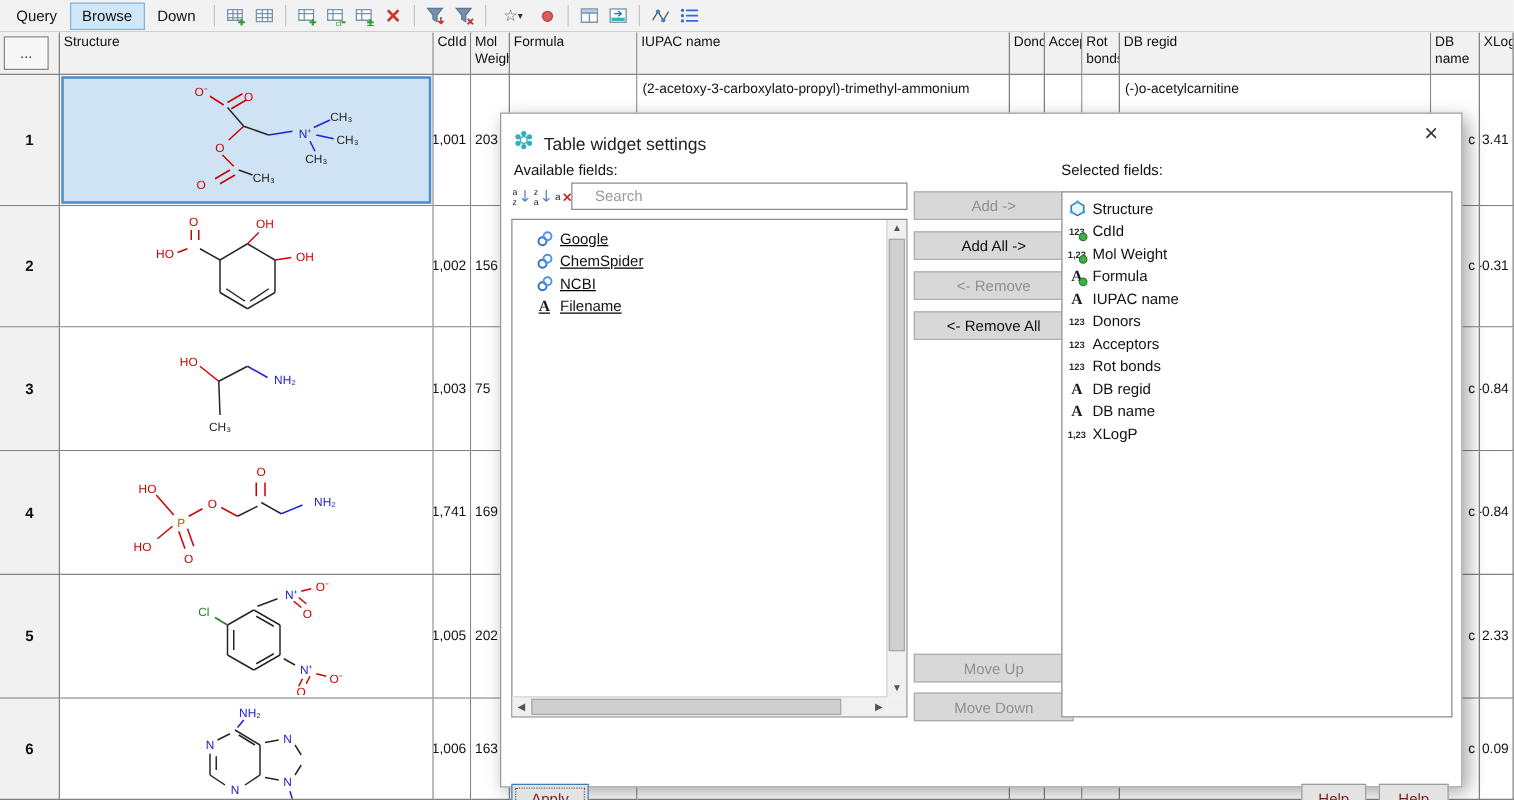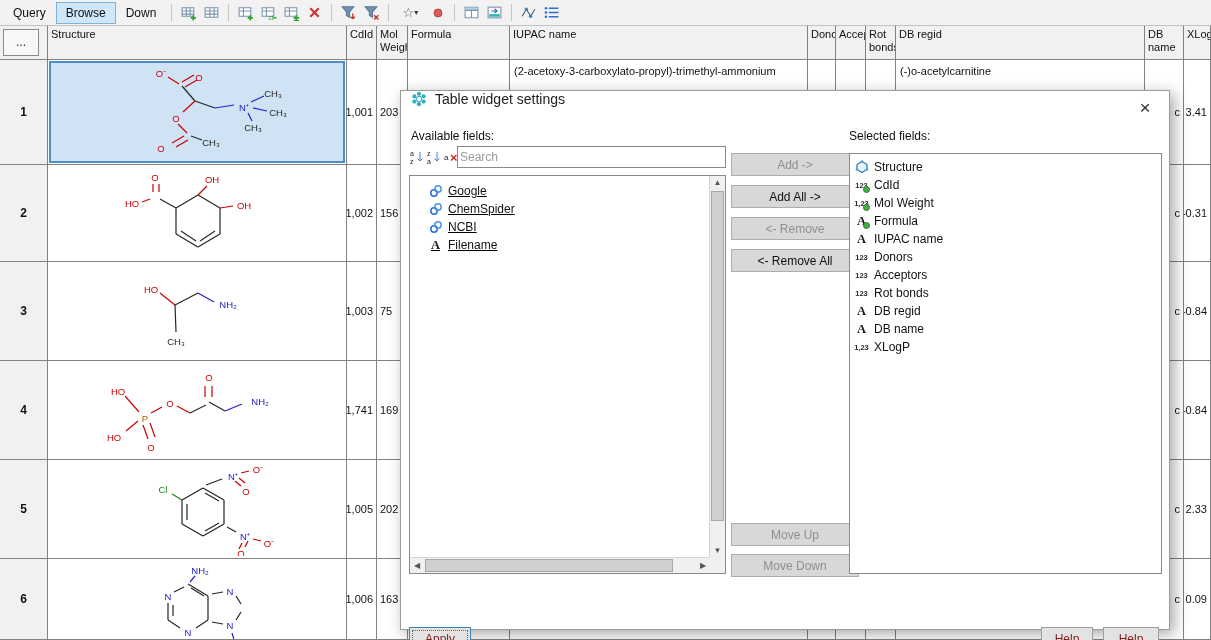--- a/index.html
+++ b/index.html
@@ -29,29 +29,29 @@
     font-size:12px;font-weight:bold;}
   .structc{padding:0;}
   .structc svg{position:relative;display:block;margin:0 auto;}
   .sel{position:absolute;inset:1px;background:#cfe3f5;border:2px solid #4a8fc7;box-sizing:border-box;}
   .vc{display:flex;align-items:center;padding:0 3px;}
   .right{justify-content:flex-end;}
   .topc{padding:5px 4px 2px 4px;white-space:nowrap;}
   
   .dialog{position:absolute;left:400px;top:90px;width:770px;height:540px;background:#fff;
     border:1px solid #9b9b9b;box-shadow:4px 4px 14px rgba(0,0,0,.35);z-index:10;font-size:12px;box-sizing:border-box;}
-  .dtitle{position:absolute;left:0;top:0;right:40px;height:32px;display:flex;align-items:flex-start;
+  .dtitle{position:absolute;left:0;top:0;right:40px;height:32px;display:flex;align-items:flex-end;
     gap:8px;padding:0 10px;font-size:14px;color:#222;}
   .dclose{position:absolute;right:12px;top:5px;width:24px;height:24px;font-size:19px;color:#333;
     display:flex;align-items:center;justify-content:center;}
   .dlabel{position:absolute;top:38px;font-size:12px;color:#111;}
   .sorticons{position:absolute;left:8px;top:58px;display:flex;gap:2px;}
   .sicon{width:15px;height:16px;display:flex;align-items:center;justify-content:center;}
   .search{position:absolute;left:56px;top:55px;width:269px;height:22px;border:1px solid #8a8a8a;
-    padding:0 2px;font-size:12px;box-sizing:border-box;font-family:inherit;}
+    padding:0 18px;font-size:12px;box-sizing:border-box;font-family:inherit;}
   .search::placeholder{color:#9a9a9a;}
   .avlist{position:absolute;left:8px;top:84px;width:317px;height:399px;border:1px solid #8a8a8a;
     background:#fff;box-sizing:border-box;}
   .avitems{position:absolute;top:6px;left:2px;right:17px;bottom:17px;overflow:hidden;text-decoration:underline;}
   .vsb{position:absolute;top:0;right:0;width:15px;bottom:15px;background:#f0f0f0;border-left:1px solid #d5d5d5;}
   .hsb{position:absolute;left:0;right:15px;bottom:0;height:15px;background:#f0f0f0;border-top:1px solid #d5d5d5;}
   .sbcorner{position:absolute;right:0;bottom:0;width:15px;height:15px;background:#f0f0f0;}
   .arr{position:absolute;left:0;width:15px;height:14px;font-size:8px;color:#555;text-align:center;line-height:14px;}
   .arrh{position:absolute;top:0;width:14px;height:15px;font-size:8px;color:#555;text-align:center;line-height:15px;}
   .vthumb{position:absolute;left:1px;right:1px;top:15px;height:330px;background:#cfcfcf;border:1px solid #a8a8a8;box-sizing:border-box;}

